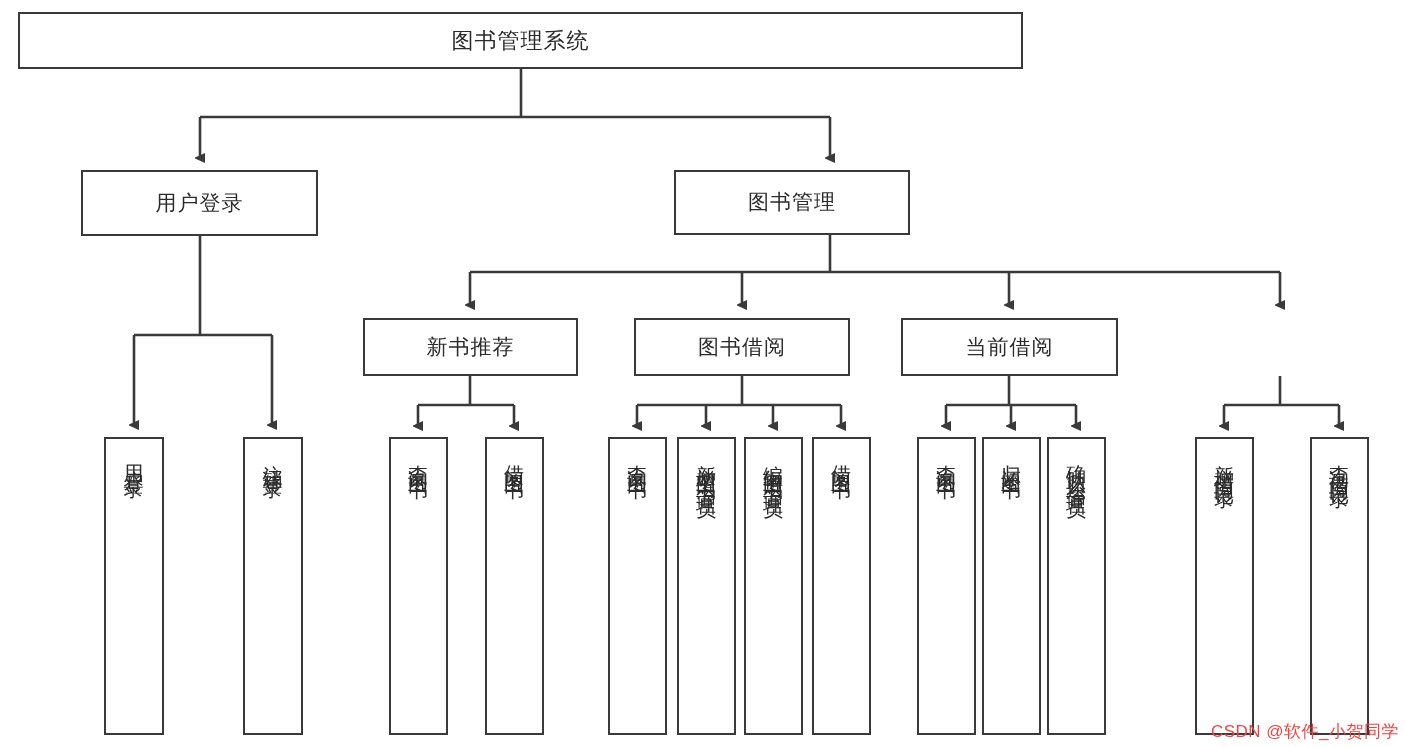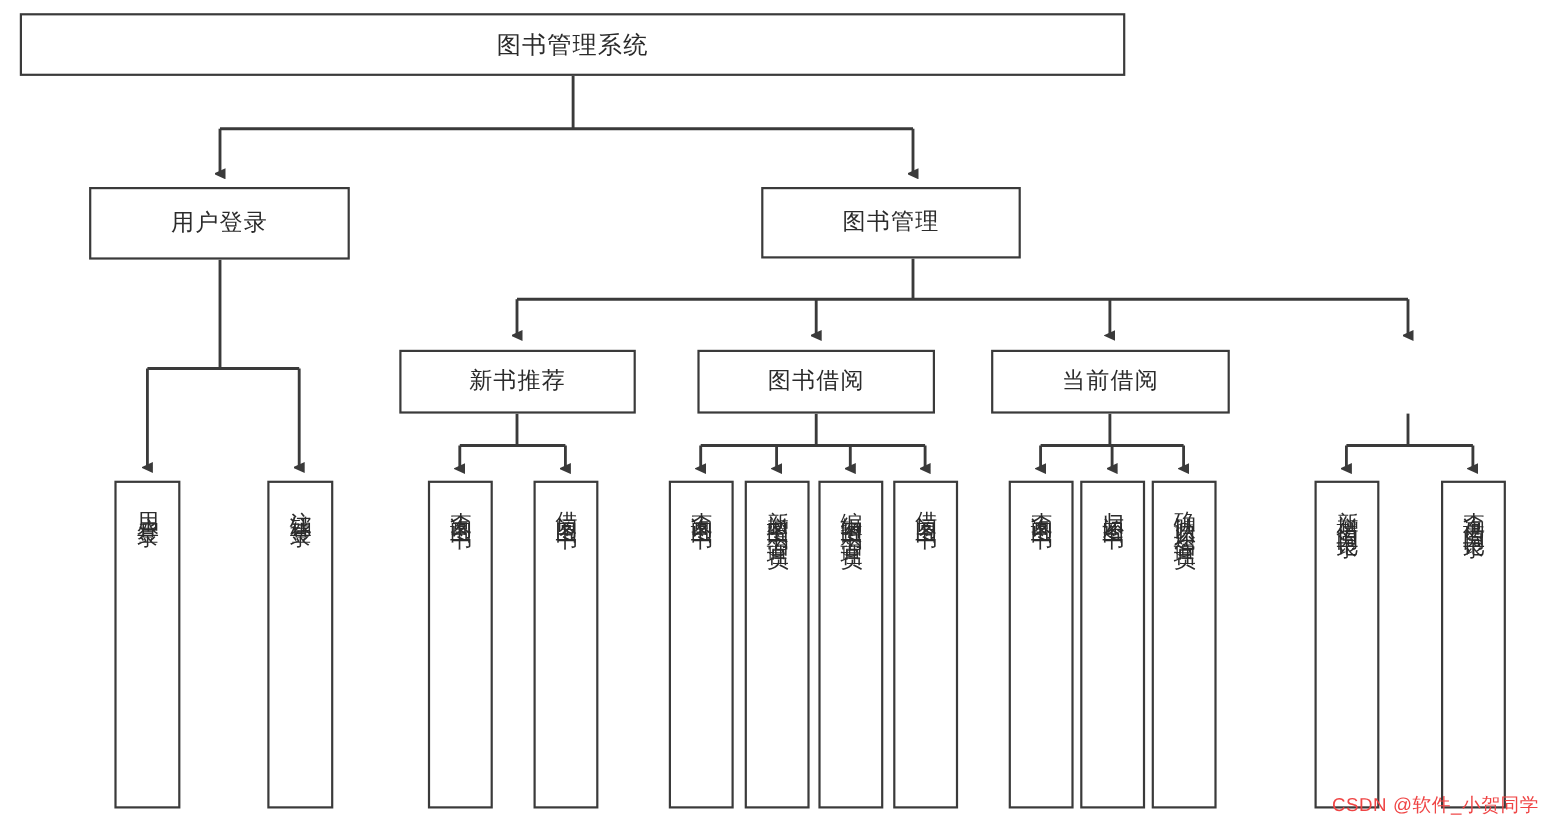--- a/index.html
+++ b/index.html
@@ -102,21 +102,21 @@
     </g>
   </svg>
 
   <div class="node root" style="left:18px;top:12px;width:1005px;height:57px;">
     <span class="lbl">图书管理系统</span>
   </div>
 
   <div class="node" style="left:81px;top:170px;width:237px;height:66px;">
     <span class="lbl">用户登录</span>
   </div>
-  <div class="node" style="left:692px;top:170px;width:236px;height:65px;">
+  <div class="node" style="left:674px;top:170px;width:236px;height:65px;">
     <span class="lbl">图书管理</span>
   </div>
 
   <div class="node" style="left:363px;top:318px;width:215px;height:58px;justify-content:center;">
     <span class="lbl">新书推荐</span>
   </div>
   <div class="node" style="left:901px;top:318px;width:217px;height:58px;">
     <span class="lbl">当前借阅</span>
   </div>
   <div class="node" style="left:634px;top:318px;width:216px;height:58px;">

